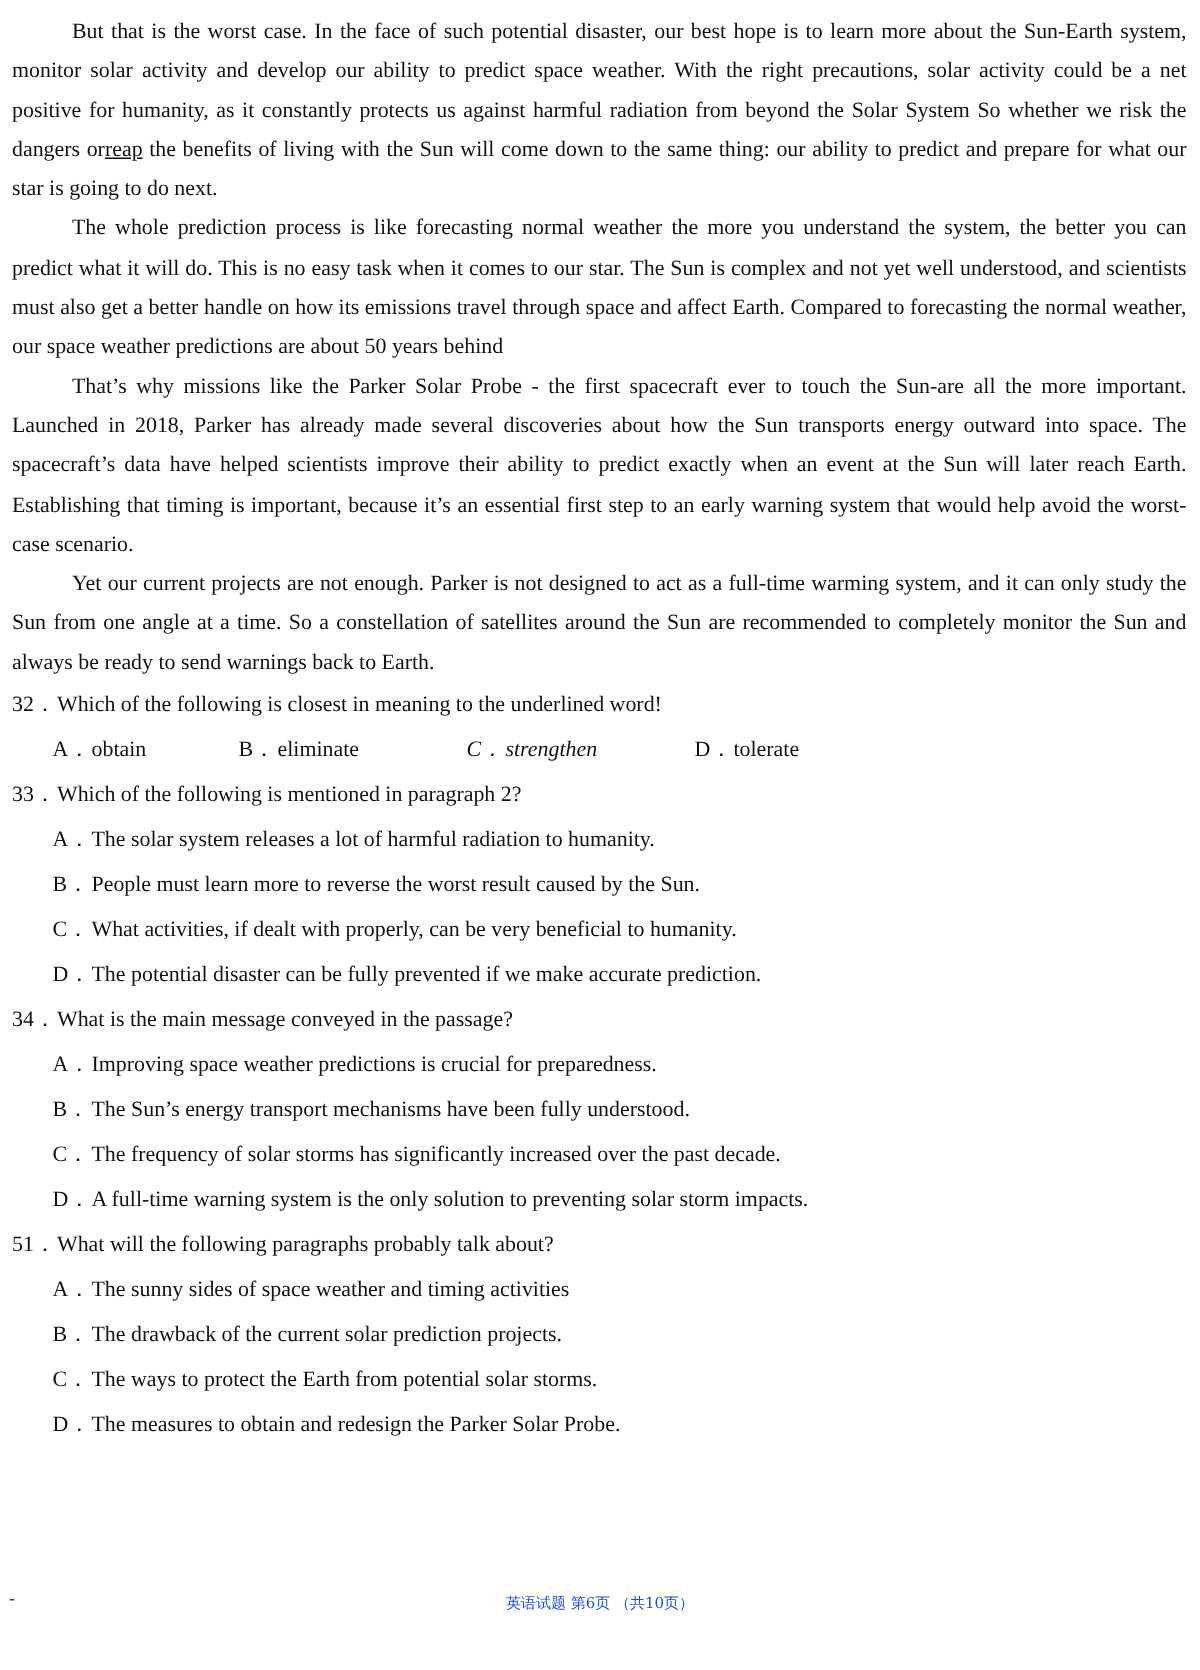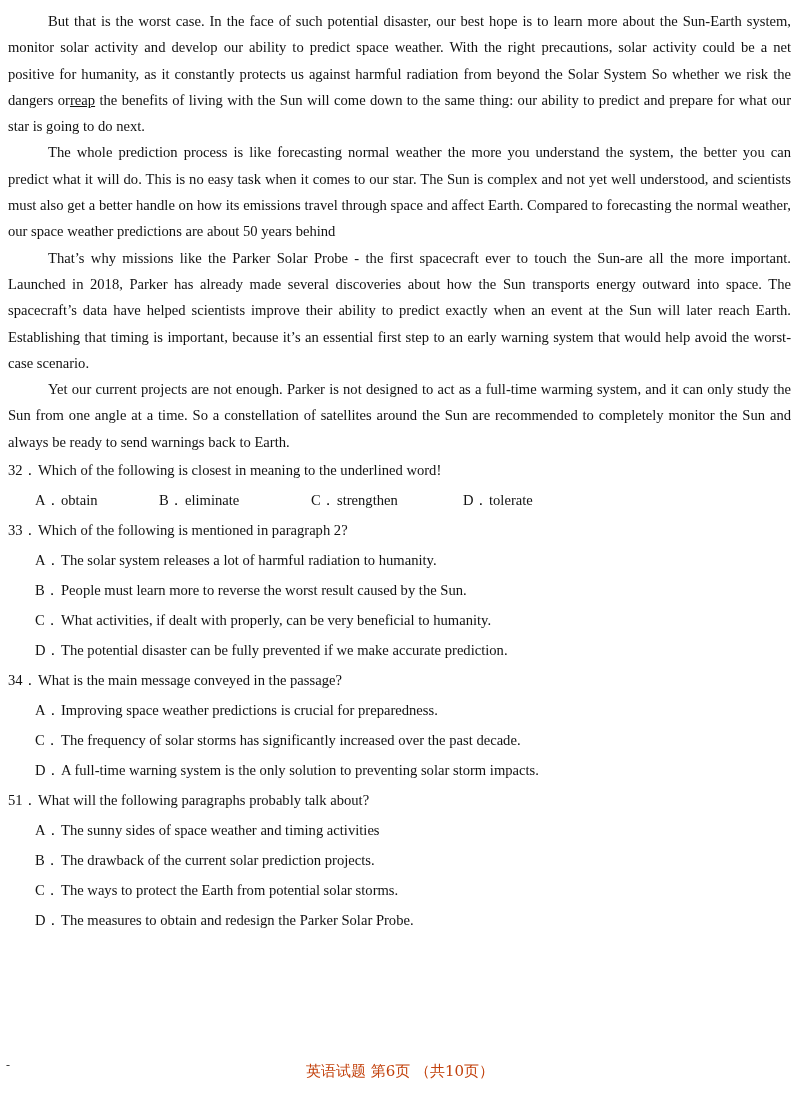--- a/index.html
+++ b/index.html
@@ -17,24 +17,24 @@
   .para .u { text-decoration: underline; }
   .q { margin: 0; line-height: 30px; }
   .q-stem { display: block; height: 30px; line-height: 30px; }
   .q-num { display: inline-block; width: 30px; }
   .opt { display: block; height: 30px; line-height: 30px; padding-left: 27px; }
   .opt-letter { display: inline-block; width: 26px; }
   .opt-row { display: block; height: 30px; line-height: 30px; padding-left: 27px; }
   .opt-inline { display: inline-block; }
   .opt-inline.a { width: 124px; }
   .opt-inline.b { width: 152px; }
-  .opt-inline.c { width: 152px; }
+  .opt-inline.c { width: 152px; font-style: italic; }
   .footer {
     position: absolute; top: 1062px; left: 0; width: 800px; text-align: center;
-    font-size: 15px; font-family: "DejaVu Serif", serif; color: #c2410c;
+    font-size: 10px; font-family: "DejaVu Serif", serif; color: #1d4ed8;
   }
   .dash { position: absolute; left: 6px; top: 1058px; font-size: 12px; color: #333; }
 </style>
 </head>
 <body>
 
 <div class="page">
 
   <p class="para"><span>But that is the worst case. In the face of such potential disaster, our best hope is to learn more about the Sun-Earth system, monitor solar activity and develop our ability to predict space weather. With the right precautions, solar activity could be a net positive for humanity, as it constantly protects us against harmful radiation from beyond the Solar System So whether we risk the dangers or</span><span class="u">reap</span><span> the benefits of living with the Sun will come down to the same thing: our ability to predict and prepare for what our star is going to do next.</span></p>
 
@@ -55,20 +55,21 @@
     <span class="q-stem"><span class="q-num">33．</span><span>Which of the following is mentioned in paragraph 2?</span></span>
     <span class="opt"><span class="opt-letter">A．</span><span>The solar system releases a lot of harmful radiation to humanity.</span></span>
     <span class="opt"><span class="opt-letter">B．</span><span>People must learn more to reverse the worst result caused by the Sun.</span></span>
     <span class="opt"><span class="opt-letter">C．</span><span>What activities, if dealt with properly, can be very beneficial to humanity.</span></span>
     <span class="opt"><span class="opt-letter">D．</span><span>The potential disaster can be fully prevented if we make accurate prediction.</span></span>
   </div>
 
   <div class="q">
     <span class="q-stem"><span class="q-num">34．</span><span>What is the main message conveyed in the passage?</span></span>
     <span class="opt"><span class="opt-letter">A．</span><span>Improving space weather predictions is crucial for preparedness.</span></span>
+    <span class="opt"><span class="opt-letter">B．</span><span>The Sun’s energy transport mechanisms have been fully understood.</span></span>
     <span class="opt"><span class="opt-letter">C．</span><span>The frequency of solar storms has significantly increased over the past decade.</span></span>
     <span class="opt"><span class="opt-letter">D．</span><span>A full-time warning system is the only solution to preventing solar storm impacts.</span></span>
   </div>
 
   <div class="q">
     <span class="q-stem"><span class="q-num">51．</span><span>What will the following paragraphs probably talk about?</span></span>
     <span class="opt"><span class="opt-letter">A．</span><span>The sunny sides of space weather and timing activities</span></span>
     <span class="opt"><span class="opt-letter">B．</span><span>The drawback of the current solar prediction projects.</span></span>
     <span class="opt"><span class="opt-letter">C．</span><span>The ways to protect the Earth from potential solar storms.</span></span>
     <span class="opt"><span class="opt-letter">D．</span><span>The measures to obtain and redesign the Parker Solar Probe.</span></span>

